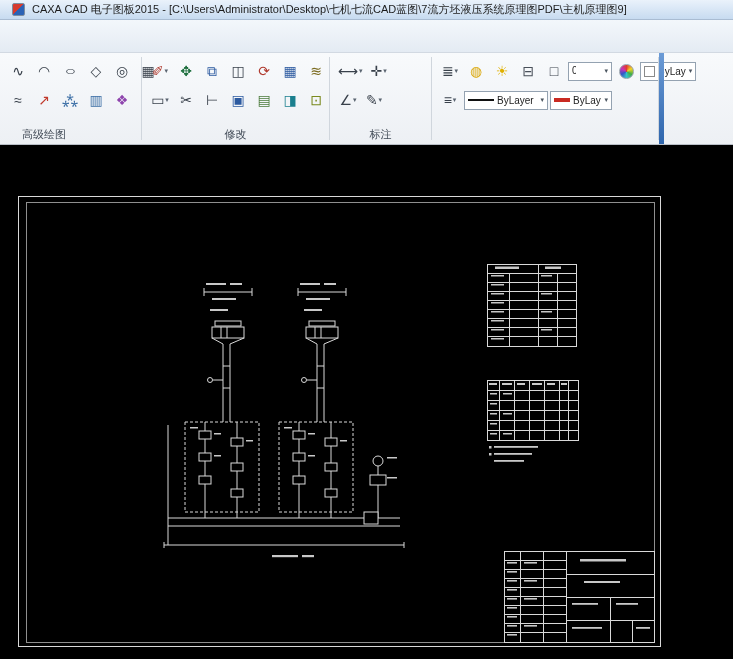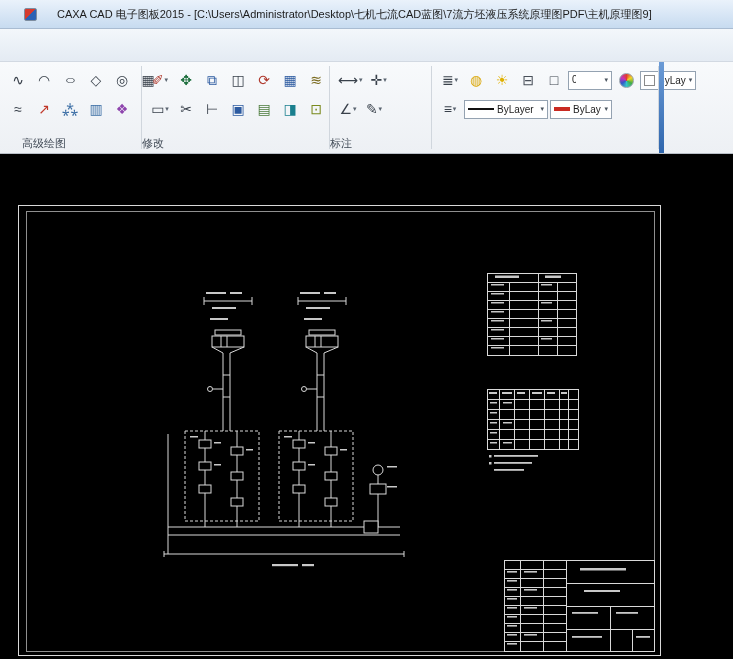--- a/index.html
+++ b/index.html
@@ -1,40 +1,40 @@
 <!DOCTYPE html>
 <html><head>
 <meta charset="utf-8">
 <style>
   *{box-sizing:border-box;margin:0;padding:0}
   html,body{width:733px;height:659px;overflow:hidden}
   body{font-family:"Liberation Sans",sans-serif;background:#000}
 
   
-  .titlebar{height:29px;background:linear-gradient(#eaf2fb,#c7dbf0);display:flex;align-items:center;
-            padding-left:24px;gap:20px;border-bottom:1px solid #a9bcd2}
+  .titlebar{height:20px;background:linear-gradient(#eaf2fb,#c7dbf0);display:flex;align-items:center;
+            padding-left:12px;gap:7px;border-bottom:1px solid #a9bcd2}
   .app-icon{width:13px;height:13px;border-radius:2px;flex:0 0 auto;
             background:linear-gradient(135deg,#d63a2e 0 50%,#2b62b5 50% 100%);border:1px solid #7d8da0}
   .title-text{font-size:11px;color:#1c1c1c;white-space:nowrap;overflow:hidden}
 
   
   .menuband{height:33px;background:linear-gradient(#f3f7fb,#e4ebf3);border-bottom:1px solid #d2d9e2}
 
   
   .ribbon{height:92px;background:linear-gradient(#f8fafc,#edf0f4);display:flex;align-items:stretch;
           border-bottom:1px solid #b9bfc7}
   .ribbon-group{display:flex;flex-direction:column}
   .g0{width:141px}.g1{width:187px}.g2{width:101px}.g3{width:226px}
   .rows{flex:1;display:flex;flex-direction:column;gap:3px;padding:5px 4px 0 6px}
   .row{display:flex;align-items:center;gap:2px;height:26px}
   .ribbon-btn{min-width:24px;height:24px;display:flex;align-items:center;justify-content:center;gap:1px;
               border-radius:2px;cursor:pointer;padding:0 2px}
   .glyph{font-size:14px;color:#39414b;line-height:1;display:inline-block}
   .caret{font-size:7px;color:#5a6470}
-  .group-label{height:17px;font-size:11px;color:#404a56;text-align:left;line-height:15px}
+  .group-label{height:17px;font-size:11px;color:#404a56;text-align:center;line-height:15px}
   .g0 .group-label{text-align:left;padding-left:22px}
   .group-sep{width:1px;background:#d0d6dd;margin:4px 0}
   .ribbon-accent{width:5px;background:linear-gradient(#6b9bd6,#2f66ad);margin:0}
   .ribbon-fill{flex:1}
 
   .field{height:19px;background:#fff;border:1px solid #94a2b1;display:flex;align-items:center;gap:3px;
          padding:0 3px;font-size:10px;color:#1d1d1d;cursor:pointer}
   .fval{flex:1;white-space:nowrap;overflow:hidden}
   .fcaret{font-size:7px;color:#4a545f}
   .swatch{flex:0 0 auto;display:inline-block}

